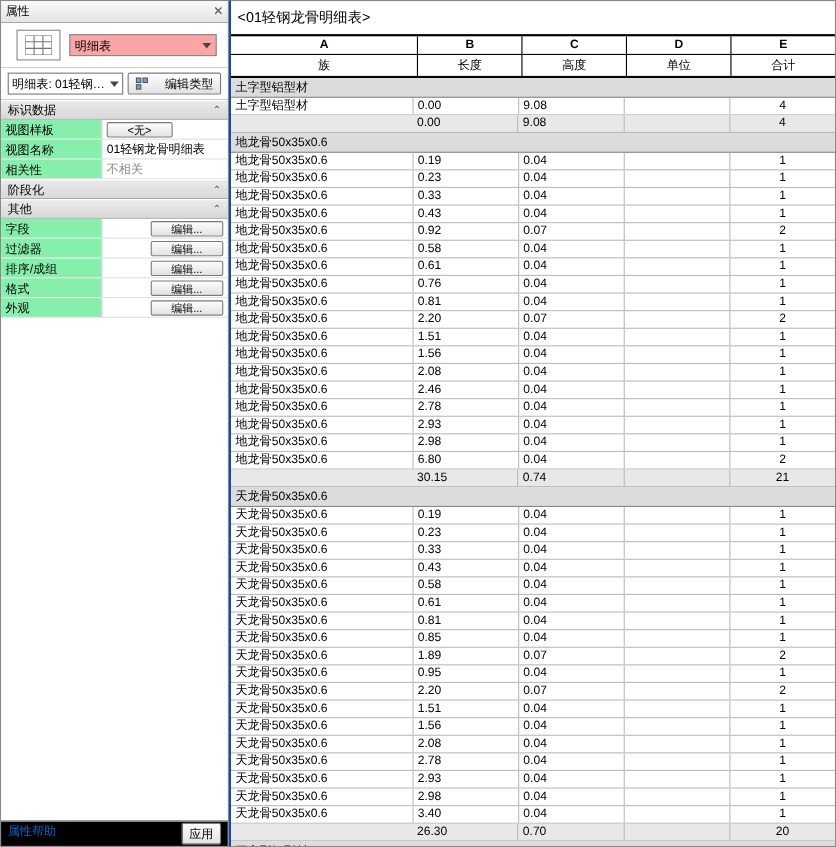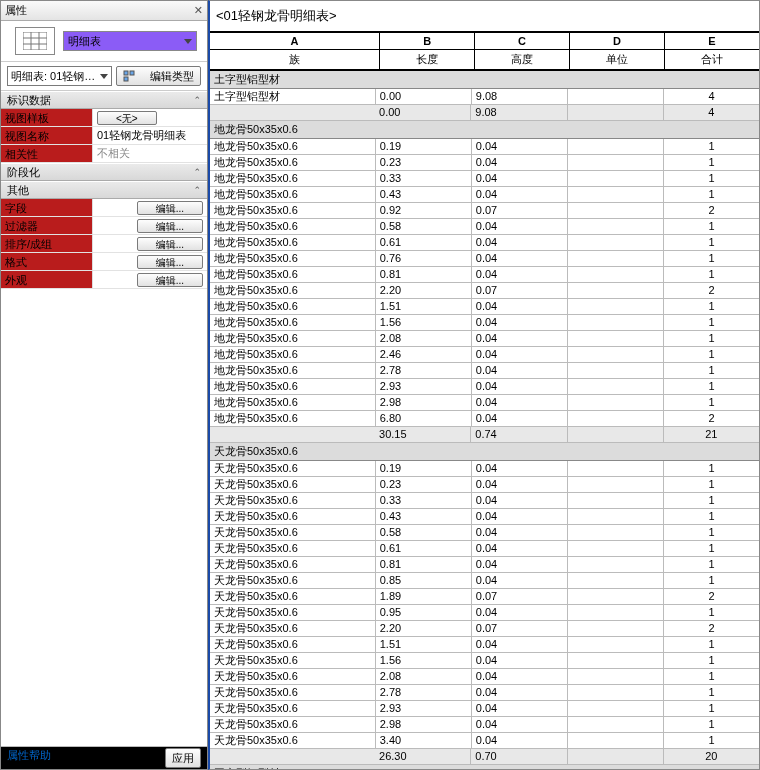--- a/index.html
+++ b/index.html
@@ -3,29 +3,29 @@
 <meta charset="utf-8">
 <style>
 *{box-sizing:border-box;margin:0;padding:0;font-family:"Microsoft YaHei",SimSun,sans-serif;font-size:11px;color:#000}
 body{width:760px;height:770px;display:flex;background:#fff;overflow:hidden}
 .panel{width:208px;height:770px;border:1px solid #888;background:#f0f0f0;display:flex;flex-direction:column}
 .p-title{display:flex;align-items:center;justify-content:space-between;background:linear-gradient(#fafafa,#e4e4e4);border-bottom:1px solid #aaa;padding:2px 4px;height:20px}
 .p-title .x{font-family:Arial;color:#555;cursor:pointer}
 .type-row{display:flex;align-items:center;padding:6px;background:#fff;border-bottom:1px solid #ccc}
 .type-icon{width:40px;height:28px;border:1px solid #888;margin:0 8px;background:#fff;display:flex;align-items:center;justify-content:center}
 .type-icon svg{width:24px;height:18px}
-.type-combo{flex:1;height:20px;border:1px solid #888;background:#8b5cf6;display:flex;align-items:center;justify-content:space-between;padding:0 4px;margin-right:4px}
+.type-combo{flex:1;height:20px;border:1px solid #888;background:#fca5a5;display:flex;align-items:center;justify-content:space-between;padding:0 4px;margin-right:4px}
 .edit-row{display:flex;align-items:center;padding:4px 6px;background:#fff;border-bottom:1px solid #ccc;gap:4px}
 .combo{flex:1;min-width:0;height:20px;border:1px solid #7a7a7a;background:#fff;display:flex;align-items:center;justify-content:space-between;padding:0 3px;overflow:hidden}
 .combo span{white-space:nowrap;overflow:hidden;text-overflow:ellipsis}
 .btn{height:20px;border:1px solid #7a7a7a;background:linear-gradient(#fdfdfd,#e2e2e2);border-radius:2px;padding:0 6px;display:flex;align-items:center;gap:15px;cursor:pointer;white-space:nowrap}
 .section-h{display:flex;align-items:center;justify-content:space-between;background:linear-gradient(#eaeaea,#d8d8d8);border-top:1px solid #fff;border-bottom:1px solid #aaa;padding:2px 6px;height:18px}
 .section-body{background:#fff}
 .prop-row{display:flex;height:18px;border-bottom:1px solid #e2e2e2}
-.prop-k{width:92px;padding:2px 4px;background:#b91c1c;border-right:1px solid #ddd}
+.prop-k{width:92px;padding:2px 4px;background:#86efac;border-right:1px solid #ddd}
 .prop-v{flex:1;padding:2px 4px;display:flex;align-items:center}
 .prop-v.gray{color:#888}
 .mini-btn{height:14px;border:1px solid #7a7a7a;background:linear-gradient(#fdfdfd,#e2e2e2);border-radius:2px;padding:0 18px;font-size:10px;cursor:pointer}
 .spacer{flex:1;background:#fff}
 .footer{display:flex;justify-content:space-between;border-top:1px solid #bbb;padding:1px 6px;background:#000000}
 .chev{font-size:9px;color:#555}
 .schedule{flex:1;height:770px;border:1px solid #888;border-left:2px solid #1a4aa8;display:flex;flex-direction:column}
 .s-title{text-align:left;padding:6px;font-size:13px}
 .s-head{border-top:2px solid #000;border-bottom:2px solid #000}
 .s-head .hr1,.s-head .hr2{display:flex}

